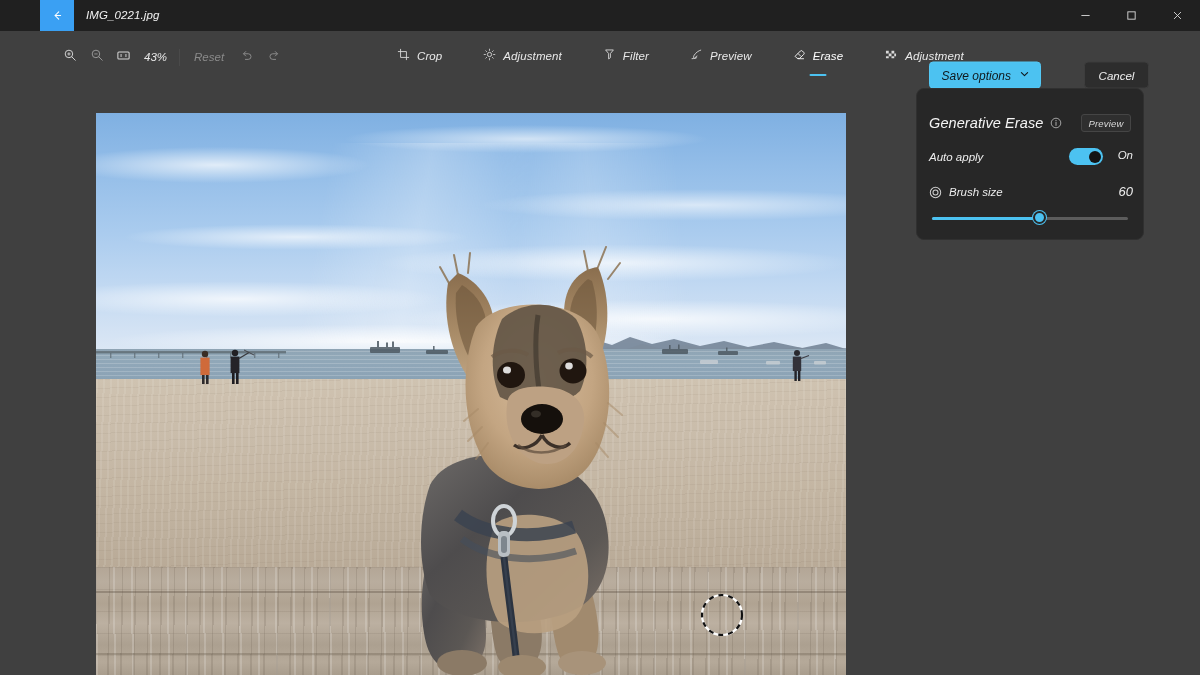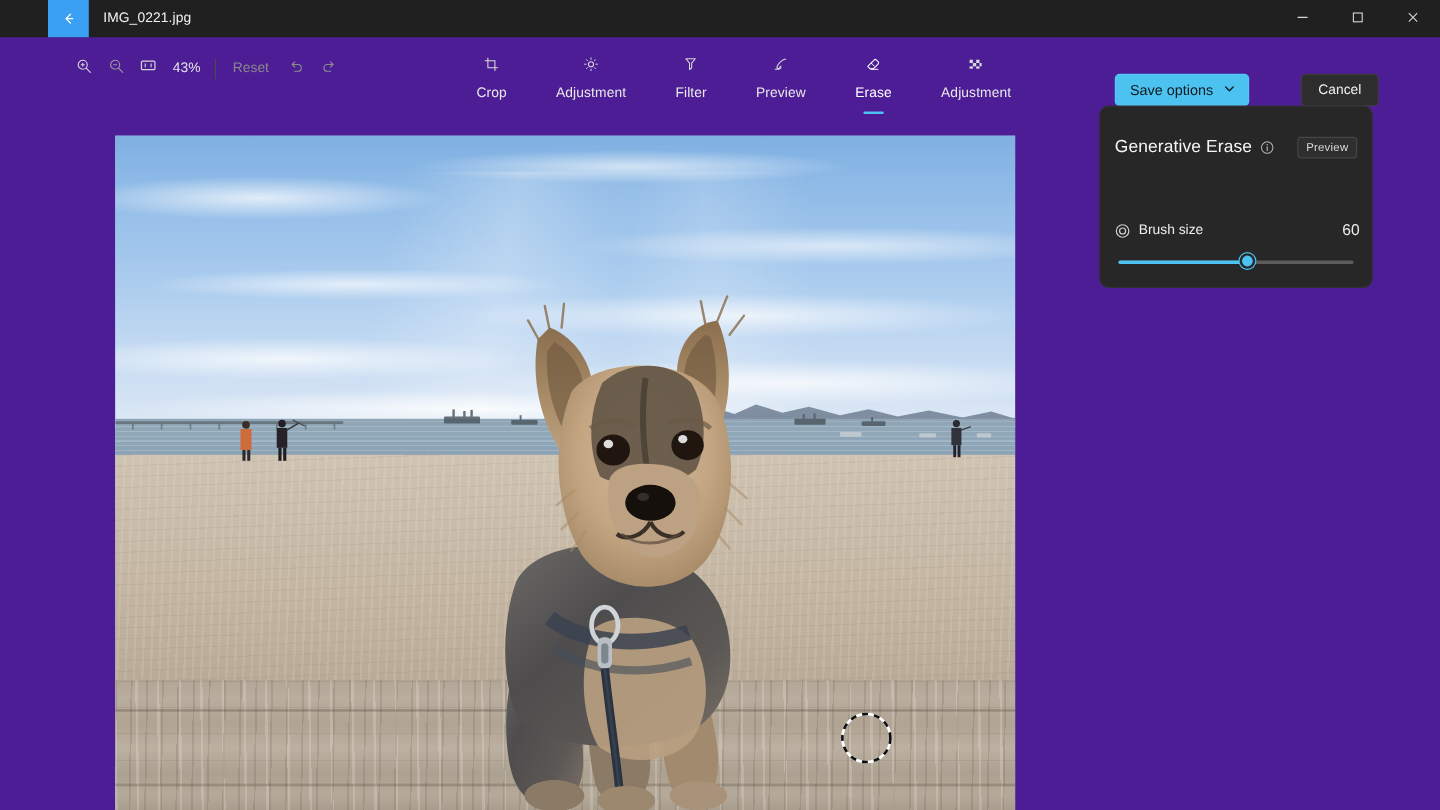--- a/index.html
+++ b/index.html
@@ -4,21 +4,21 @@
 <style>
   * { box-sizing: border-box; margin: 0; padding: 0; }
   html, body {
     width: 1200px; height: 675px;
     background: #202020;
     font-family: "Liberation Sans", sans-serif;
     overflow: hidden;
     color: #ffffff;
     -webkit-font-smoothing: antialiased;
   }
-  #app { position: relative; width: 1200px; height: 675px; background: #4c1d95; }
+  #app { position: relative; width: 1200px; height: 675px; background: #404040; font-style: italic; }
 
   
   #titlebar {
     position: absolute; left: 0; top: 0; width: 1200px; height: 31px;
     background: #202020;
   }
   #back-btn {
     position: absolute; left: 40px; top: 0; width: 34px; height: 31px;
     background: #3aa0f3; display: flex; align-items: center; justify-content: center;
     cursor: pointer;
@@ -60,21 +60,21 @@
     border-radius: 4px; cursor: default;
   }
 
   
   #tooltabs {
     position: absolute; left: 385px; top: 11px; height: 34px;
     display: flex; align-items: flex-start; gap: 25px;
   }
   .tool {
     position: relative; display: flex; align-items: center; gap: 7px;
-    padding: 5px 8px 6px 8px; border-radius: 4px; cursor: pointer; flex-direction: column;
+    padding: 5px 8px 6px 8px; border-radius: 4px; cursor: pointer;
   }
   .tool-label { font-size: 11.5px; color: #e9e9e9; letter-spacing: .1px; }
   .tool.selected .tool-label { color: #ffffff; }
   .tool .underline {
     display: none; position: absolute; bottom: -5px; left: 50%; transform: translateX(-50%);
     width: 17px; height: 2.5px; border-radius: 2px; background: #4cc2f1;
   }
   .tool.selected .underline { display: block; }
 
   
@@ -564,20 +564,27 @@
       <span style="display:flex;align-items:center;">
         <svg width="12" height="12" viewBox="0 0 14 14" fill="none">
           <circle cx="7" cy="7" r="5.6" stroke="#b6b6b6" stroke-width="1"></circle>
           <path d="M7 6.2v3.6" stroke="#b6b6b6" stroke-width="1.1" stroke-linecap="round"></path>
           <circle cx="7" cy="4.2" r="0.75" fill="#b6b6b6"></circle>
         </svg>
       </span>
       <span id="preview-badge">Preview</span>
     </div>
 
+    <div id="auto-row">
+      <span id="auto-label">Auto apply</span>
+      <div id="toggle">
+        <div class="knob"></div>
+      </div>
+      <span id="toggle-state">On</span>
+    </div>
 
     <div id="brush-row">
       <span style="display:flex;align-items:center;">
         <svg width="13" height="13" viewBox="0 0 14 14" fill="none">
           <circle cx="7" cy="7" r="5.6" stroke="#cfcfcf" stroke-width="1.1"></circle>
           <circle cx="7" cy="7" r="2.7" stroke="#cfcfcf" stroke-width="1.1"></circle>
         </svg>
       </span>
       <span id="brush-label">Brush size</span>
       <span id="brush-value">60</span>

